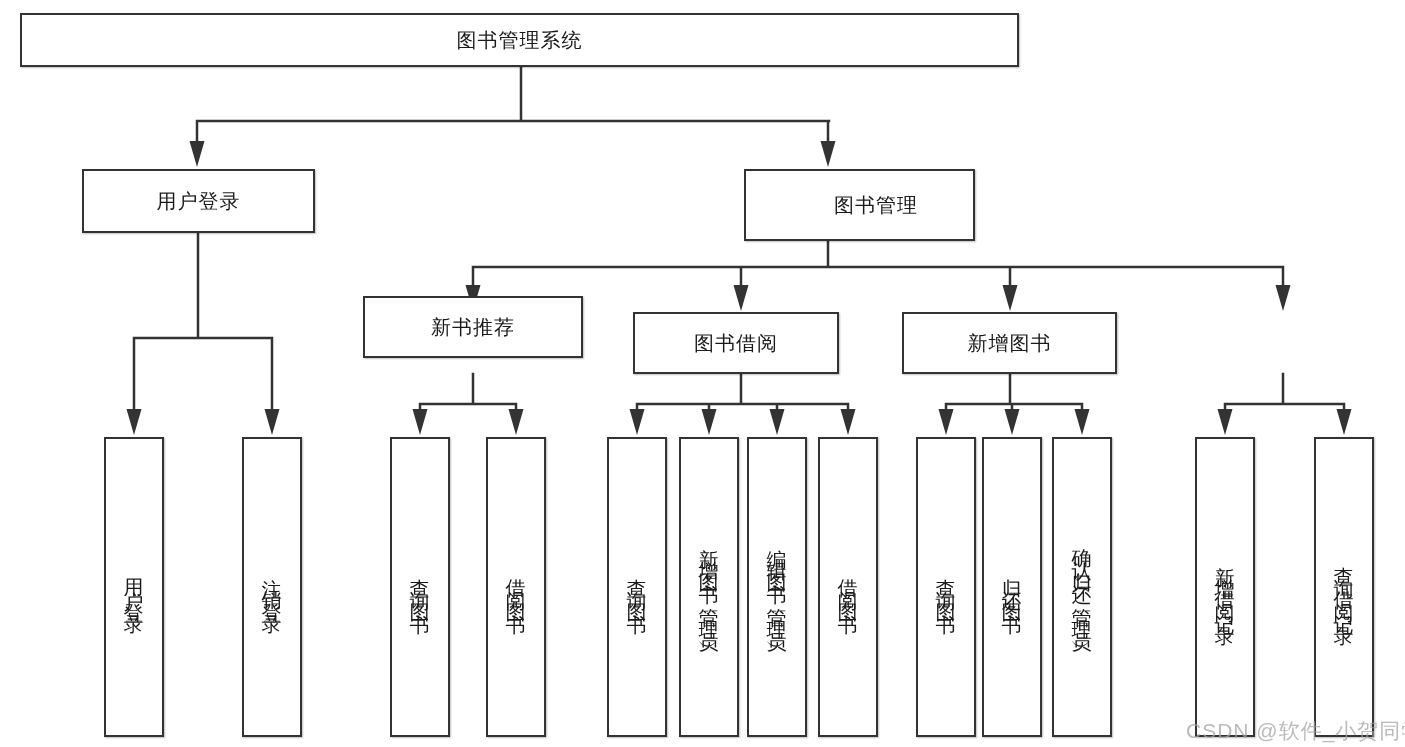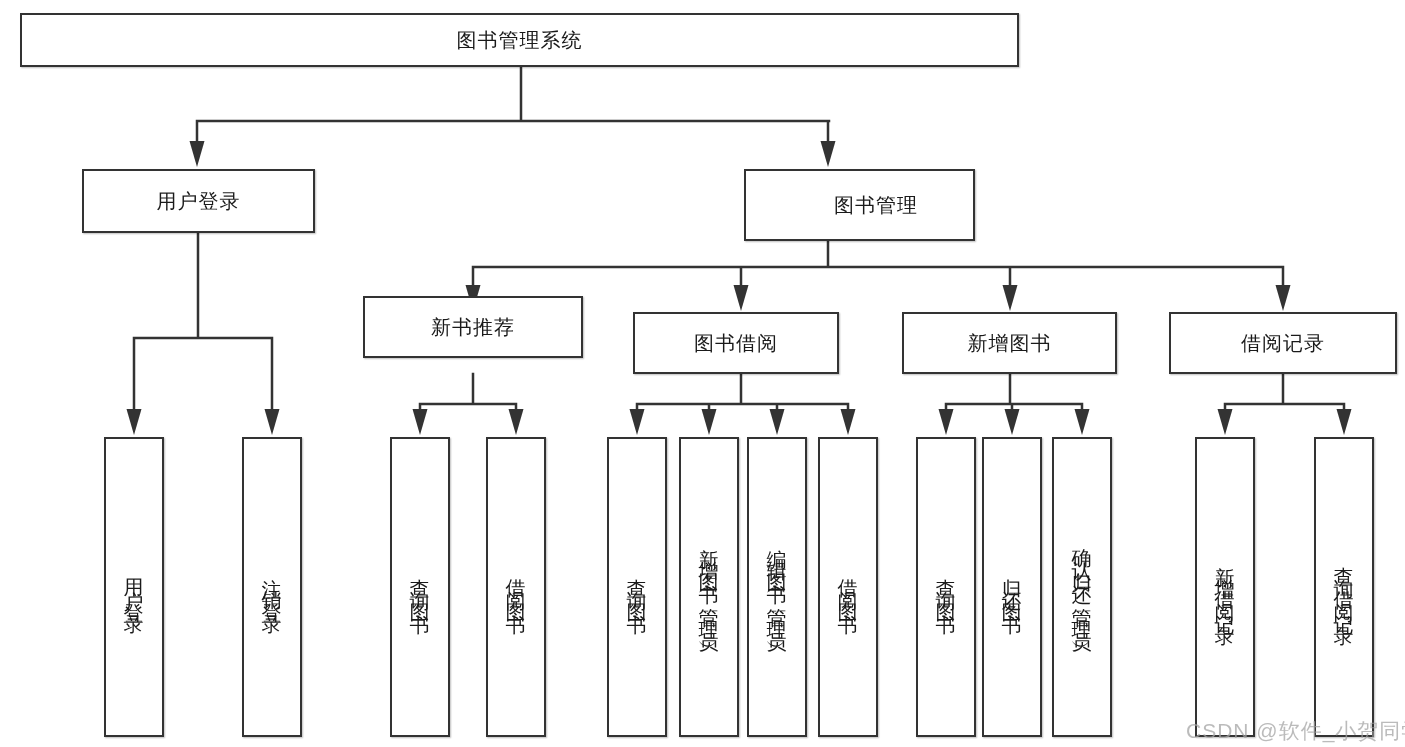--- a/index.html
+++ b/index.html
@@ -104,23 +104,20 @@
 
   <div class="box" style="left:363px; top:296px; width:220px; height:62px;">
     <span class="hlabel">新书推荐</span>
   </div>
   <div class="box" style="left:633px; top:312px; width:206px; height:62px;">
     <span class="hlabel">图书借阅</span>
   </div>
   <div class="box" style="left:902px; top:312px; width:215px; height:62px;">
     <span class="hlabel">新增图书</span>
   </div>
-  <div class="box" style="left:1169px; top:312px; width:228px; height:62px;">
-    <span class="hlabel">借阅记录</span>
-  </div>
 
   <div class="box leaf" style="left:104px;">
     <span class="vlabel">用户登录</span>
   </div>
   <div class="box leaf" style="left:242px;">
     <span class="vlabel">注销登录</span>
   </div>
 
   <div class="box leaf" style="left:390px;">
     <span class="vlabel">查询图书</span>

